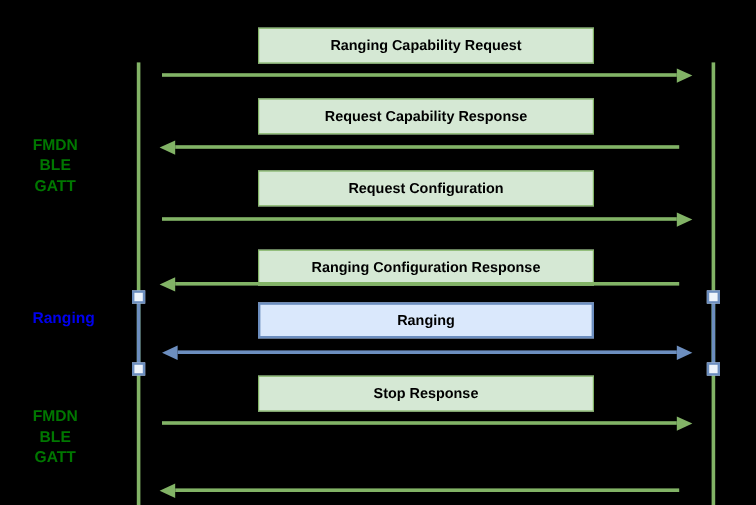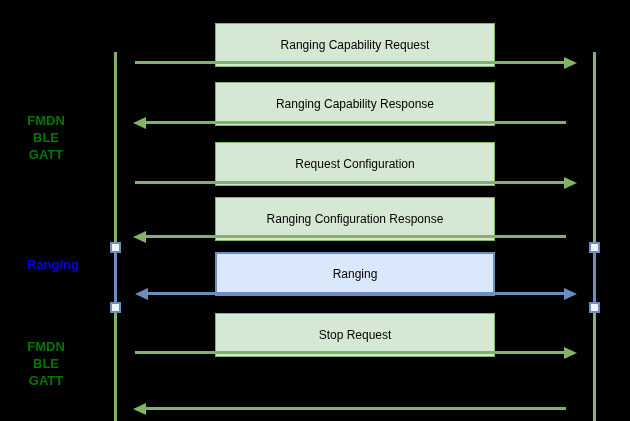--- a/index.html
+++ b/index.html
@@ -11,23 +11,23 @@
   
   .lifeline{position:absolute;width:3px;background:var(--green-stroke,#82b366);}
   .activation-line{position:absolute;width:3px;background:var(--blue-stroke,#6c8ebf);}
   .endpoint{
     position:absolute;width:11px;height:11px;box-sizing:border-box;
     background:var(--endpoint-fill,#eef4fb);
     border:2px solid var(--blue-stroke,#6c8ebf);
   }
   
   .msg-box{
-    position:absolute;left:215px;width:280px;height:44px;box-sizing:border-box;
+    position:absolute;left:215px;width:280px;height:30px;box-sizing:border-box;
     display:flex;align-items:center;justify-content:center;
-    font-size:12px;color:var(--box-text,#000);
+    font-size:12px;color:var(--box-text,#000);font-weight:bold;
   }
   .msg-box.green{background:var(--green-fill,#d5e8d4);border:1px solid var(--green-stroke,#82b366);}
   .msg-box.blue{background:var(--blue-fill,#dae8fc);border:2px solid var(--blue-stroke,#6c8ebf);}
   
   .arrow{position:absolute;height:3px;}
   .arrow.green{background:var(--green-stroke,#82b366);}
   .arrow.blue{background:var(--blue-stroke,#6c8ebf);}
   .arrow::before,.arrow::after{
     content:none;position:absolute;width:0;height:0;top:-4.5px;
     border-top:6px solid transparent;border-bottom:6px solid transparent;
@@ -73,39 +73,39 @@
     <span class="line">BLE</span>
     <span class="line">GATT</span>
   </div>
 
   <div class="msg-box green" style="top:23px">
     <span>Ranging Capability Request</span>
   </div>
   <div class="arrow green head-right" style="left:135px;top:61px;width:429px"></div>
 
   <div class="msg-box green" style="top:82px">
-    <span>Ranging Capability Response</span>
+    <span>Request Capability Response</span>
   </div>
   <div class="arrow green head-left" style="left:146px;top:121px;width:420px"></div>
 
   <div class="msg-box green" style="top:142px">
     <span>Request Configuration</span>
   </div>
   <div class="arrow green head-right" style="left:135px;top:181px;width:429px"></div>
 
-  <div class="msg-box green" style="top:197px">
+  <div class="msg-box green" style="top:208px">
     <span>Ranging Configuration Response</span>
   </div>
   <div class="arrow green head-left" style="left:146px;top:235px;width:420px"></div>
 
   <div class="msg-box blue" style="top:252px">
     <span>Ranging</span>
   </div>
   <div class="arrow blue head-left head-right" style="left:148px;top:292px;width:416px"></div>
 
   <div class="msg-box green" style="top:313px">
-    <span>Stop Request</span>
+    <span>Stop Response</span>
   </div>
   <div class="arrow green head-right" style="left:135px;top:351px;width:429px"></div>
 
   <div class="arrow green head-left" style="left:146px;top:407px;width:420px"></div>
 
 </div>
 
 </body></html>

